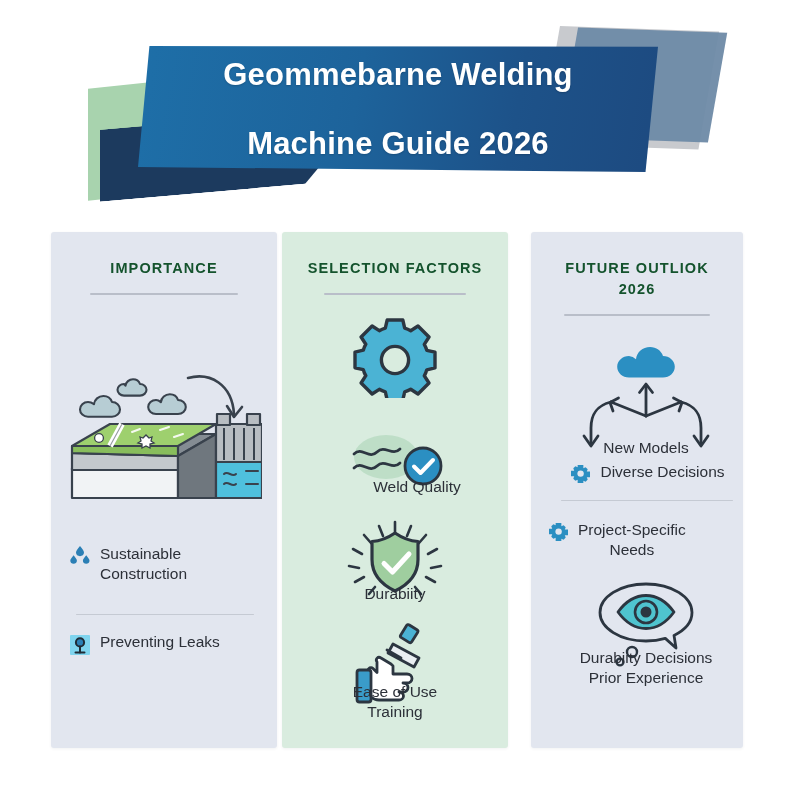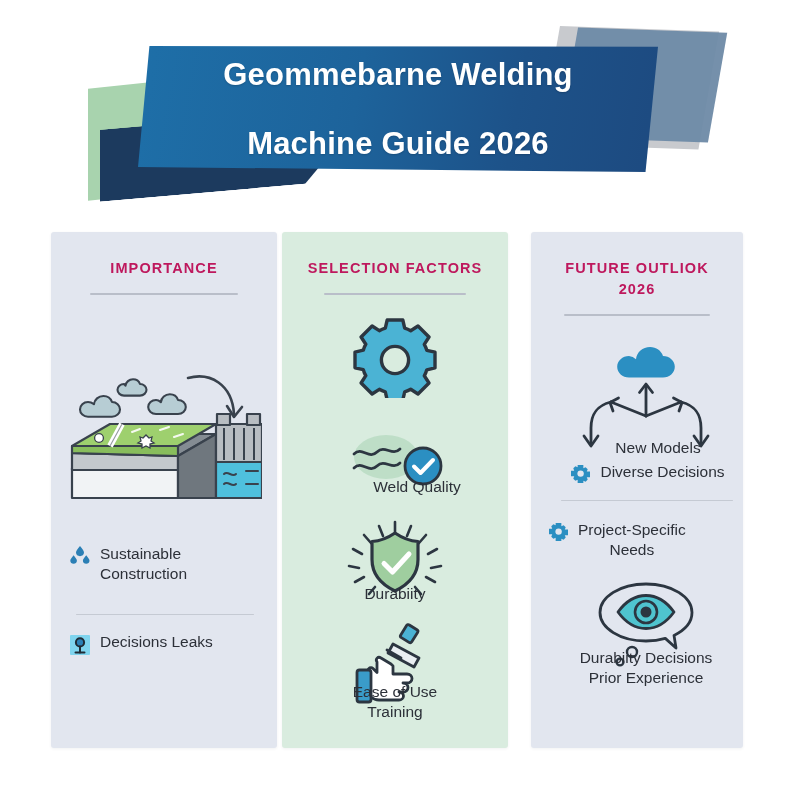--- a/index.html
+++ b/index.html
@@ -52,21 +52,21 @@
     position:absolute;top:0;height:516px;border-radius:3px;
     box-shadow:0 1px 3px rgba(60,70,90,.07);
     display:flex;flex-direction:column;align-items:center;
   }
   .panel.p1{left:51px;width:226px;background:#e2e6ef;}
   .panel.p2{left:282px;width:226px;background:#d9ecdf;}
   .panel.p3{left:531px;width:212px;background:#e2e6ef;}
 
   .col-title{
     margin-top:26px;font-size:14.5px;font-weight:bold;letter-spacing:1.1px;
-    color:#be185d;text-align:center;line-height:1.45;text-transform:uppercase;
+    color:#14532d;text-align:center;line-height:1.45;text-transform:uppercase;
   }
   .rule{height:1.5px;background:#b9bec9;margin-top:14px;border-radius:1px;}
   .p1 .rule{width:148px;}
   .p2 .rule{width:142px;}
   .p3 .rule{width:146px;}
   .rule.inner{background:#c5cad3;margin:0;}
 
   .illus{display:flex;align-items:center;justify-content:center;}
 
   .item-label{
@@ -187,21 +187,21 @@
           <span class="bi">
             <svg width="22" height="22" viewBox="0 0 22 22">
               <rect x="1" y="1" width="20" height="20" rx="1" fill="#7fd4ee"></rect>
               <g fill="none" stroke="#1f2b35" stroke-width="2" stroke-linecap="round">
                 <circle cx="11" cy="8.4" r="4.1" fill="#2b7fb5"></circle>
                 <path d="M11 12.5v6"></path>
                 <path d="M6.5 18.5h9"></path>
               </g>
             </svg>
           </span>
-          <span class="item-label">Decisions Leaks</span>
+          <span class="item-label">Preventing Leaks</span>
         </div>
       </div>
     </div>
 
     <div class="panel p2">
       <div class="col-title">SELECTION FACTORS</div>
       <div class="rule"></div>
 
       <div class="illus abs" style="left:0;top:82px;width:226px;">
         <svg width="84" height="84" viewBox="0 0 84 84">
@@ -285,21 +285,21 @@
             <path d="M95 92l35-14"></path>
             <path d="M122.5 74l8.5 4.5-3 8.5"></path>
             <path d="M60 78c-16 4-20 14-20 26v16"></path>
             <path d="M33 112l7 10 7-10"></path>
             <path d="M130 78c16 4 20 14 20 26v16"></path>
             <path d="M143 112l7 10 7-10"></path>
           </g>
         </svg>
       </div>
 
-      <div class="abs item-label" style="left:0;top:206px;width:230px;padding-left:12px;">New Models</div>
+      <div class="abs item-label" style="left:0;top:206px;width:230px;">New Models</div>
 
       <div class="abs" style="left:10px;top:230px;width:214px;">
         <div class="bullet-row" style="justify-content:center;">
           <span class="bi">
             <svg width="20" height="20" viewBox="0 0 20 20">
               <path d="M7 1h6v3.4l2.4-1 2.2 2.2-1 2.4H20v6h-3.4l1 2.4-2.2 2.2-2.4-1V20H7v-3.4l-2.4 1L2.4 15.4l1-2.4H0V7h3.4l-1-2.4L4.6 2.4 7 3.4z" transform="scale(.95)" fill="#2b8fc2"></path>
               <circle cx="9.6" cy="9.6" r="3.2" fill="#e2e6ef"></circle>
             </svg>
           </span>
           <span class="item-label">Diverse Decisions</span>

